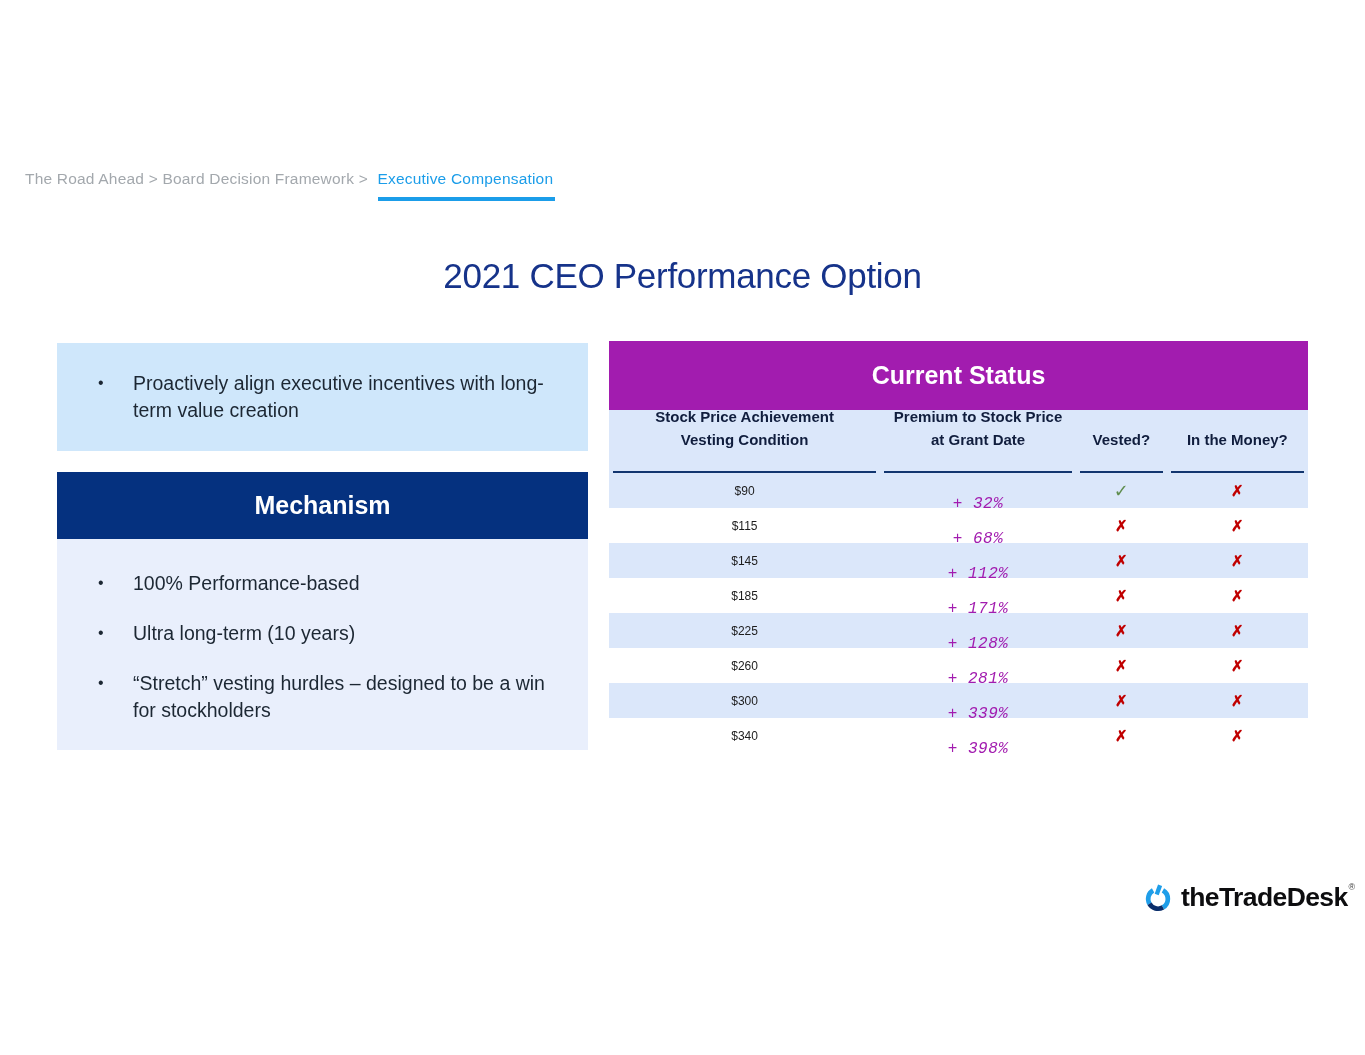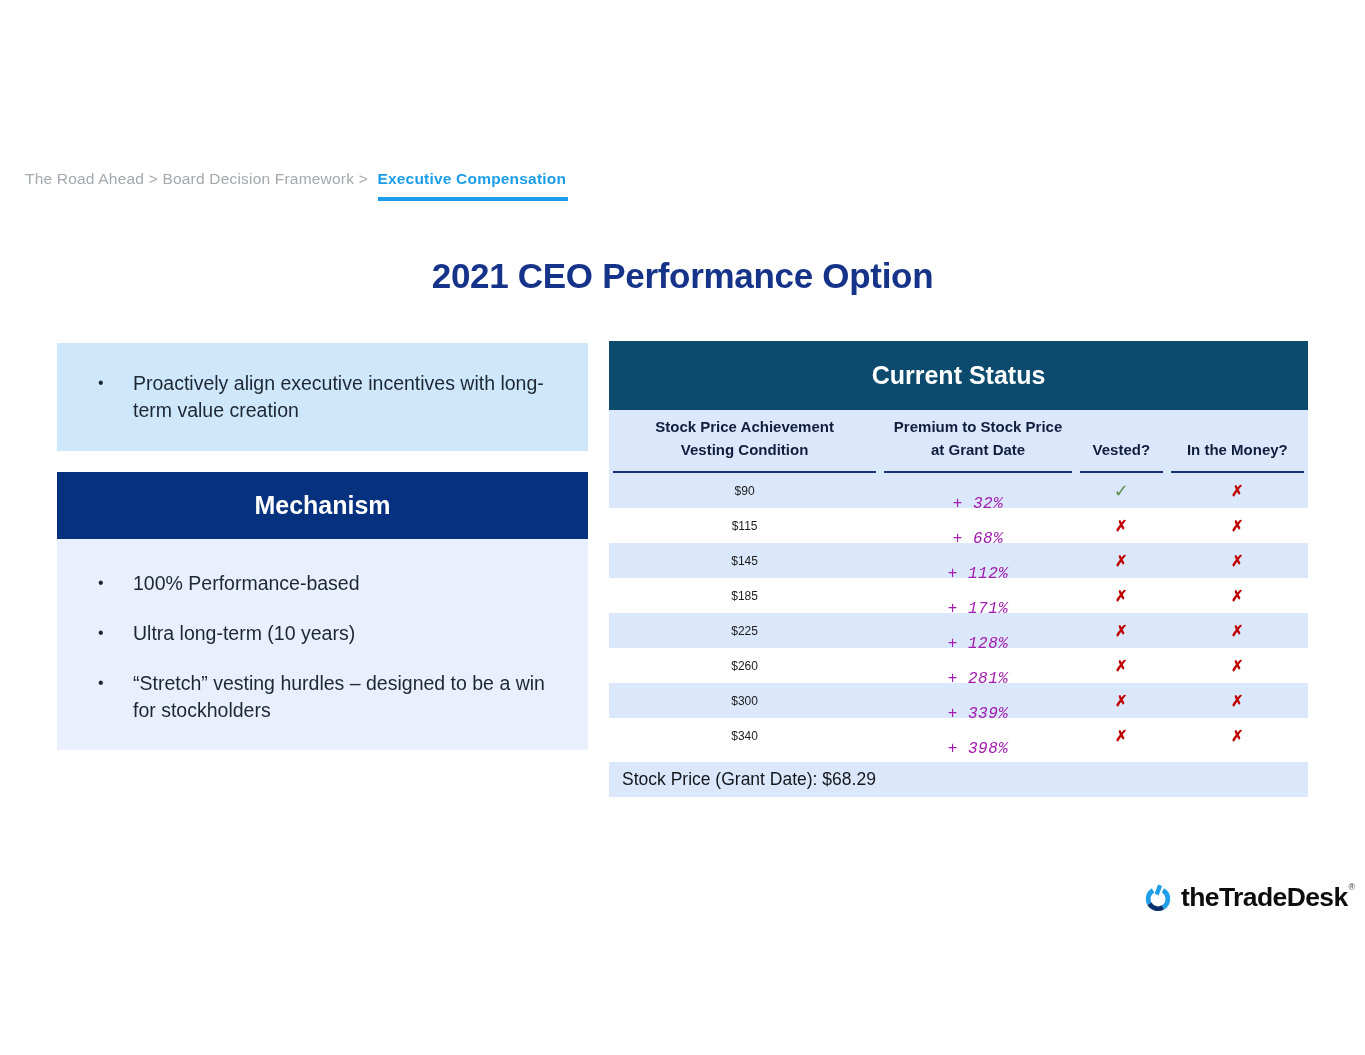--- a/index.html
+++ b/index.html
@@ -4,49 +4,49 @@
 <style>
   * { margin:0; padding:0; box-sizing:border-box; }
   html,body { width:1365px; height:1055px; background:#ffffff;
     font-family:"Liberation Sans", sans-serif; overflow:hidden; }
   body { position:relative; }
 
   
   .breadcrumb { position:absolute; left:25px; top:170px; font-size:15.5px;
     color:#a3a8ad; letter-spacing:.2px; white-space:nowrap; }
   .crumb-trail { color:#a3a8ad; }
-  .crumb-current { color:#1b9de9; font-weight:bold; margin-left:5px; position:relative; display:inline-block; }
+  .crumb-current { color:#1b9de9; font-weight:normal; margin-left:5px; position:relative; display:inline-block; }
   .crumb-current::after { content:""; position:absolute; left:1px; right:-2px; bottom:-13px;
     height:4px; background:#1b9de9; }
 
   
   .slide-title { position:absolute; top:256px; left:0; width:100%; text-align:center;
-    font-size:35px; font-weight:bold; color:#16338a; letter-spacing:-.3px; }
+    font-size:35px; font-weight:normal; color:#16338a; letter-spacing:-.3px; }
 
   
   .left-col { position:absolute; left:57px; top:343px; width:531px; }
   .card-header { height:67px; display:flex; align-items:center; justify-content:center;
     color:#ffffff; font-size:25px; font-weight:bold; }
   .goal-header { background:#0d99f2; }
   .goal-body { background:#cfe7fb; min-height:106px; padding:27px 26px 27px 41px; }
   .mech-header { background:#05317f; margin-top:21px; }
   .mech-body { background:#e9effc; min-height:193px; padding:31px 26px 27px 41px; }
   .bullet { display:flex; font-size:19.5px; color:#1c2733; line-height:1.38; margin-bottom:23px; }
   .bullet:last-child { margin-bottom:0; }
   .bullet .dot { width:35px; flex:none; font-size:16px; padding-top:2px; }
 
   
   .right-col { position:absolute; left:609px; top:341px; width:699px; }
-  .status-header { height:69px; background:#0c4a6e; display:flex; align-items:center;
+  .status-header { height:69px; background:#a21caf; display:flex; align-items:center;
     justify-content:center; color:#ffffff; font-size:25px; font-weight:bold; }
   .thead { background:#dbe7fa; display:flex; height:63px; }
   .th { display:flex; }
   .th-inner { flex:1; display:flex; flex-direction:column; justify-content:flex-end;
     text-align:center; font-weight:bold; font-size:15px; color:#101d3d; line-height:1.55;
-    border-bottom:2px solid #12356f; padding-bottom:10px; margin:0 4px; }
+    border-bottom:2px solid #12356f; padding-bottom:20px; margin:0 4px; }
   .c1 { flex:0 0 38.8%; } .c2 { flex:0 0 28%;margin-top:26px; } .c3 { flex:0 0 13%; } .c4 { flex:0 0 20.2%; }
   .t-row { display:flex; height:35px; align-items:center; text-align:center; }
   .t-row:nth-child(odd) { background:#dbe7fa; }
   .t-row:nth-child(even) { background:#ffffff; }
   .td { text-align:center; }
   .price { font-size:12px; color:#1c1c1c; }
   .premium { font-family:Liberation Mono, monospace; font-style:italic; font-size:16px;
     color:#a21caf; letter-spacing:.5px; }
   .mark-check { color:#5f8d4e; font-size:18px; font-weight:normal; }
   .mark-cross { color:#c00000; font-size:15px; font-weight:bold; }
@@ -168,21 +168,20 @@
       </div>
       <div class="t-row">
         <div class="td c1 price">$340</div>
         <div class="td c2 premium">+ 398%</div>
         <div class="td c3 mark-cross">✗</div>
         <div class="td c4 mark-cross">✗</div>
       </div>
     </div>
 
   <div class="t-gap"></div>
-  <div class="t-foot">Stock Price (Grant Date): $68.29</div>
 </div>
 
 <div class="logo">
   <svg viewBox="0 0 32 32" aria-hidden="true">
     <path d="M10.75,8.91 A10.5,10.5 0 0 0 6.91,23.25" fill="none" stroke="#1f9ee9" stroke-width="5" stroke-linecap="butt"></path>
     <path d="M21.25,27.09 A10.5,10.5 0 0 0 21.25,8.91" fill="none" stroke="#1f9ee9" stroke-width="5" stroke-linecap="butt"></path>
     <path d="M6.91,23.25 A10.5,10.5 0 0 0 21.25,27.09" fill="none" stroke="#0a2e6b" stroke-width="5" stroke-linecap="butt"></path>
     <path d="M18.2,3.4 L14.6,13.4" fill="none" stroke="#1f9ee9" stroke-width="4.6" stroke-linecap="butt"></path>
   </svg>
   <span class="logo-text">theTradeDesk</span>

